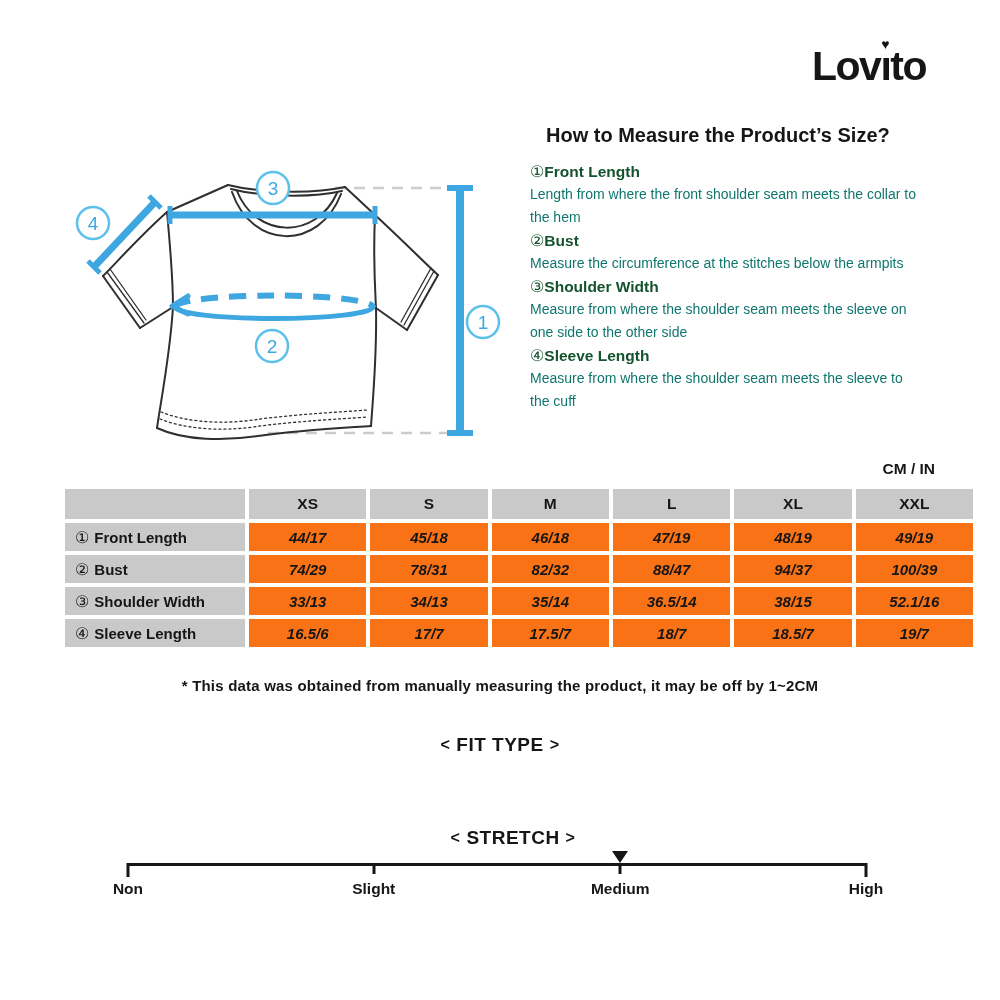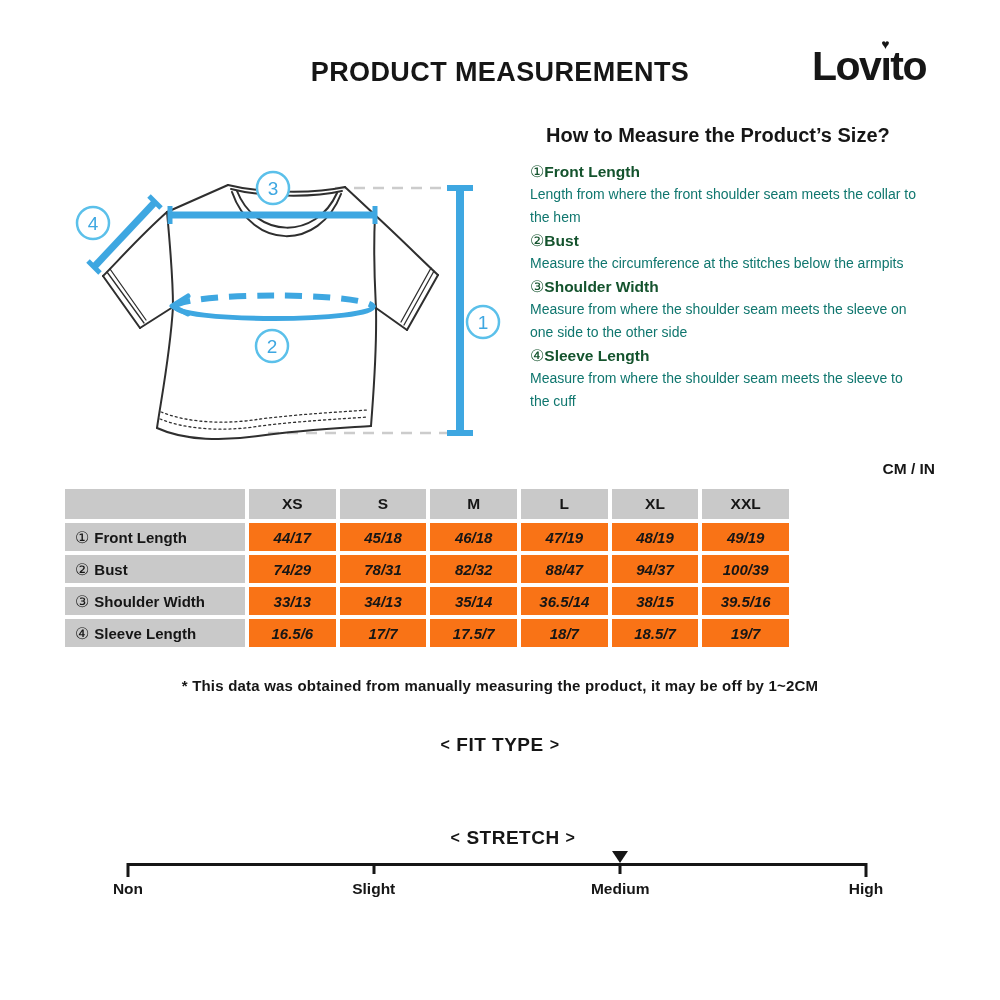--- a/index.html
+++ b/index.html
@@ -12,21 +12,21 @@
   .brand .i-wrap{position:relative;display:inline-block;}
   .brand .heart{position:absolute;left:50%;top:-7px;transform:translateX(-50%);font-size:14px;letter-spacing:0;}
   
   .howto{position:absolute;left:530px;top:124px;width:392px;}
   .howto h2{margin:0 0 13px 16px;font-size:20px;font-weight:800;}
   .how-title{font-size:15.5px;font-weight:700;line-height:23px;color:#14532d;}
   .how-num{font-weight:400;font-size:16px;}
   .how-desc{font-size:14px;font-weight:400;line-height:23px;color:#0f766e;}
   
   .units{position:absolute;right:65px;top:460px;font-size:15.5px;font-weight:800;}
-  .size-table{position:absolute;left:65px;top:489px;width:724px;display:grid;
+  .size-table{position:absolute;left:65px;top:489px;width:908px;display:grid;
               grid-template-columns:180px repeat(6,1fr);grid-template-rows:30px repeat(4,28px);gap:4px;}
   .cell{display:flex;align-items:center;justify-content:center;font-size:15px;font-weight:700;}
   .cell.head{background:#C9C9C9;font-size:15.5px;font-weight:800;}
   .cell.label{background:#C9C9C9;justify-content:flex-start;padding-left:10px;}
   .cell.label .rownum{font-weight:400;font-size:16px;margin-right:5px;}
   .cell.val{background:#f97316;font-style:italic;}
   
   .footnote{position:absolute;left:0;top:677px;width:1000px;text-align:center;
             font-size:15px;font-weight:700;letter-spacing:.2px;}
   
@@ -43,21 +43,20 @@
   .scale .slabel{position:absolute;top:24px;transform:translateX(-50%);
                  font-size:15.5px;font-weight:700;white-space:nowrap;}
   
   .diagram{position:absolute;left:60px;top:140px;}
 </style>
 </head>
 <body>
 
 <div class="sheet">
 
-  <div class="page-title">PRODUCT MEASUREMENTS</div>
 
   <div class="brand"><span>Lov</span><span class="i-wrap"><span>ı</span><span class="heart">♥</span></span><span>to</span></div>
 
   <svg class="diagram" width="450" height="320" viewBox="0 0 450 320">
     <g stroke="#CCCCCC" stroke-width="2.5" stroke-dasharray="11 8" fill="none">
       <path d="M275 48 H392"></path>
       <path d="M208 293 H392"></path>
     </g>
     <g stroke="#2F2F2F" stroke-width="2" fill="none" stroke-linejoin="round" stroke-linecap="round">
       <path d="M107 72 L168 45"></path>
@@ -170,21 +169,21 @@
       <div class="cell val">100/39</div>
       <div class="cell label">
         <span class="rownum">③</span>
         <span>Shoulder Width</span>
       </div>
       <div class="cell val">33/13</div>
       <div class="cell val">34/13</div>
       <div class="cell val">35/14</div>
       <div class="cell val">36.5/14</div>
       <div class="cell val">38/15</div>
-      <div class="cell val">39.5/16</div>
+      <div class="cell val">52.1/16</div>
       <div class="cell label">
         <span class="rownum">④</span>
         <span>Sleeve Length</span>
       </div>
       <div class="cell val">16.5/6</div>
       <div class="cell val">17/7</div>
       <div class="cell val">17.5/7</div>
       <div class="cell val">18/7</div>
       <div class="cell val">18.5/7</div>
       <div class="cell val">19/7</div>

